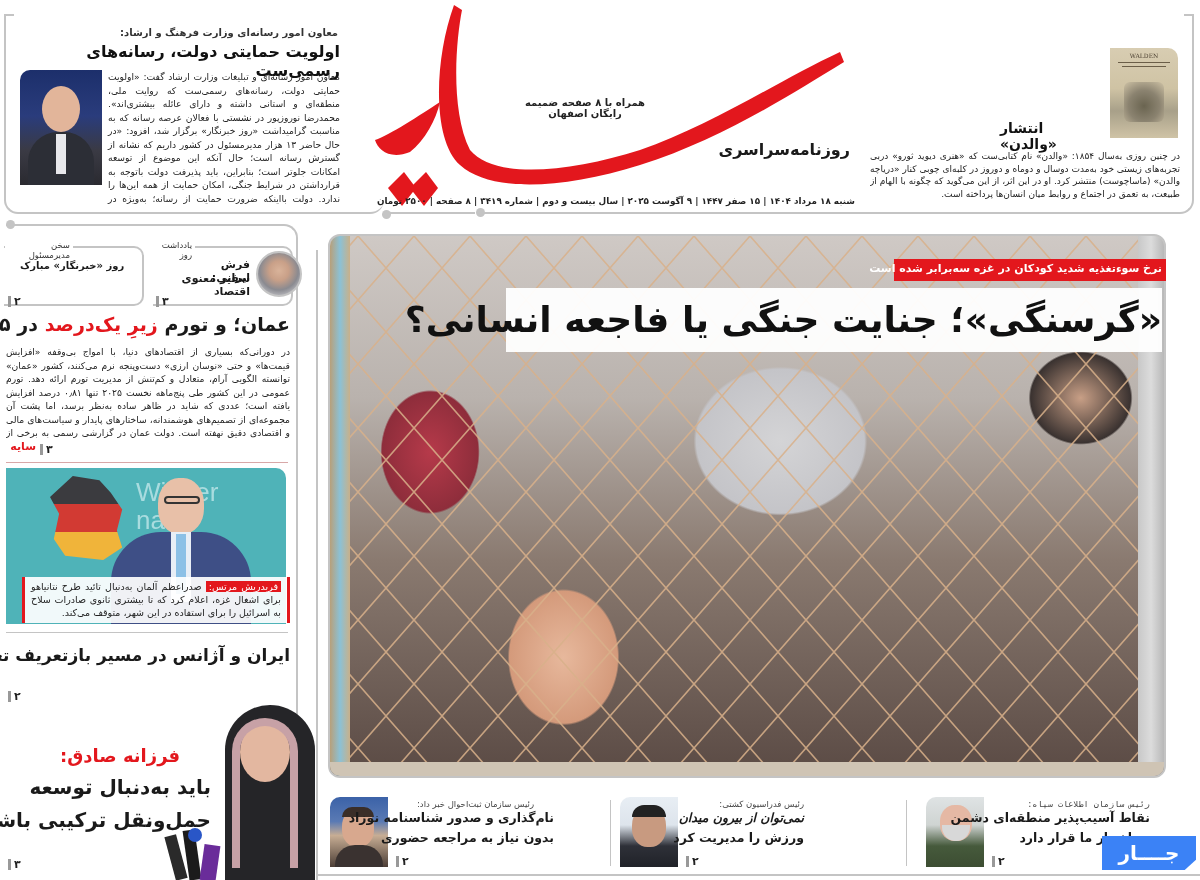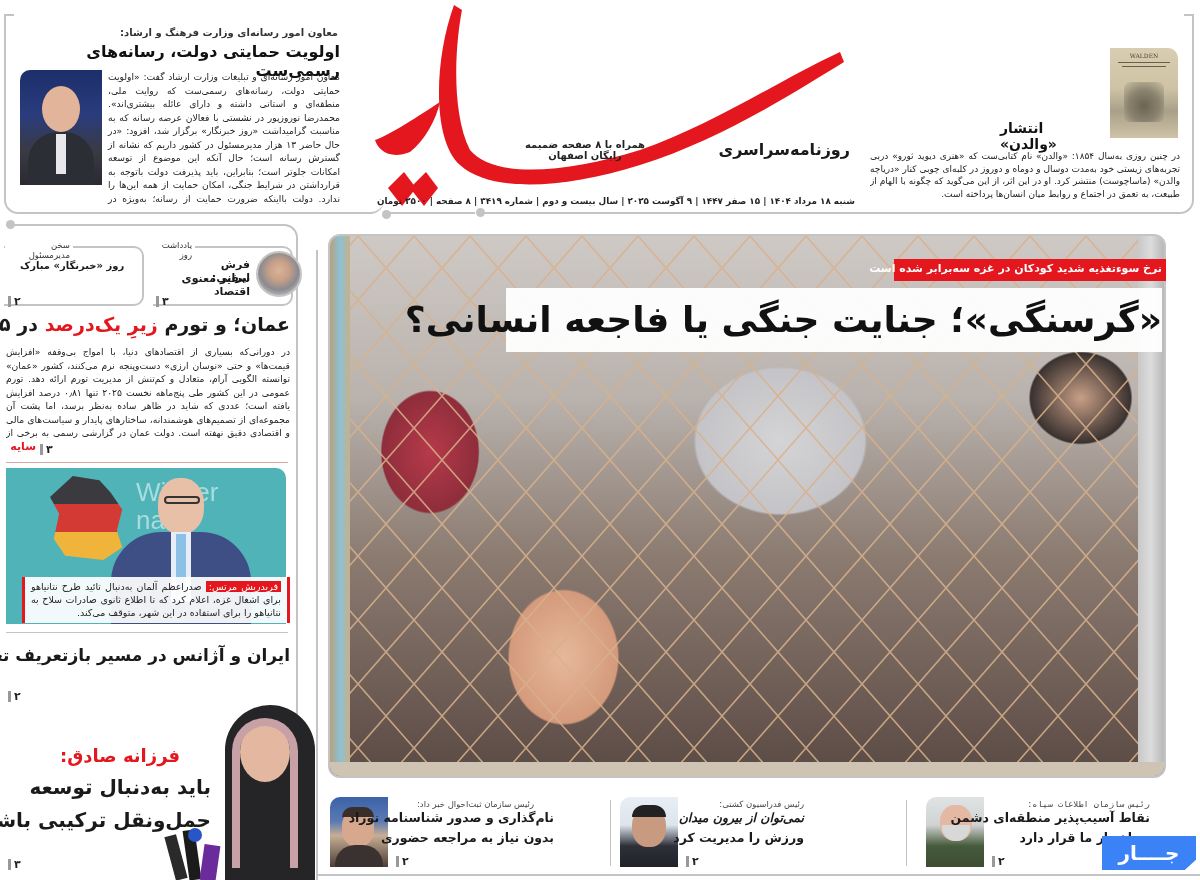--- a/index.html
+++ b/index.html
@@ -13,21 +13,21 @@
   .hline { position: absolute; height: 2px; background: #c4c4c4; }
   .vline { position: absolute; width: 2px; background: #c4c4c4; }
 
   
   .kicker { font-size: 10px; color: #333; font-weight: bold; }
   .headline-sm { font-size: 15px; font-weight: bold; color: #111; }
   .body-txt { font-size: 9.2px; line-height: 13.5px; color: #222; text-align: justify; }
 
   
   .logo-stroke { position: absolute; }
-  .subtitle { font-size: 10px; font-weight: bold; color: #222; margin-top: 42px; }
+  .subtitle { font-size: 10px; font-weight: bold; color: #222; }
   .masthead-name { font-size: 16px; font-weight: bold; color: #1a1a1a; letter-spacing: -0.5px; }
   .dateline { font-size: 9.5px; font-weight: bold; color: #222; white-space: nowrap; }
 
   
   .photo { position: absolute; overflow: hidden; border-radius: 10px; }
 
   
   .pageref { font-size: 11px; font-weight: bold; color: #222; display: flex; align-items: center; gap: 3px; direction: ltr; }
   .pageref .bar { width: 3px; height: 11px; background: #999; display: inline-block; }
 
@@ -126,21 +126,21 @@
   <div style="position:absolute; left:130px; top:10px; width:90px; font-size:26px; line-height:28px; color:#a9dcdf; direction:ltr; font-family:'Liberation Sans',sans-serif;">Wieder nach</div>
   <div style="position:absolute; left:152px; top:10px; width:46px; height:56px; border-radius:45%; background:#e8c0a8;"></div>
   <div style="position:absolute; left:158px; top:28px; width:36px; height:8px; border:2px solid #333; border-radius:4px;"></div>
   <div style="position:absolute; left:105px; top:64px; width:140px; height:100px; border-radius:50px 50px 0 0; background:#3e4f86;"></div>
   <div style="position:absolute; left:165px; top:64px; width:20px; height:70px; background:#e8eef6;"></div>
   <div style="position:absolute; left:170px; top:66px; width:10px; height:60px; background:#8cc0e6;"></div>
 </div>
 <div class="caption-box" style="left:22px; top:577px; width:268px; height:46px; border-left:3px solid #e3171d; border-right:3px solid #e3171d;">
   <div class="body-txt" style="padding:3px 6px; font-size:9.5px; line-height:13px;">
     <span class="redbg" style="padding:0 3px;">فریدریش مرتس:</span>
-    <span>صدراعظم آلمان به‌دنبال تائید طرح نتانیاهو برای اشغال غزه، اعلام کرد که تا اطلاع ثانوی صادرات سلاح به نتانیاهو را برای استفاده در این شهر، متوقف می‌کند.</span>
+    <span>صدراعظم آلمان به‌دنبال تائید طرح نتانیاهو برای اشغال غزه، اعلام کرد که تا بیشتری ثانوی صادرات سلاح به اسرائیل را برای استفاده در این شهر، متوقف می‌کند.</span>
   </div>
 </div>
 <div class="hline" style="left:6px; top:632px; width:282px; height:1px;"></div>
 
 <div class="abs" style="left:6px; top:645px; width:284px; font-size:17px; font-weight:900; text-align:left; direction:rtl; white-space:nowrap;">ایران و آژانس در مسیر بازتعریف تعامل</div>
 <div class="abs pageref" style="left:8px; top:690px;">
   <span class="bar"></span>
   <span>۲</span>
 </div>
 

